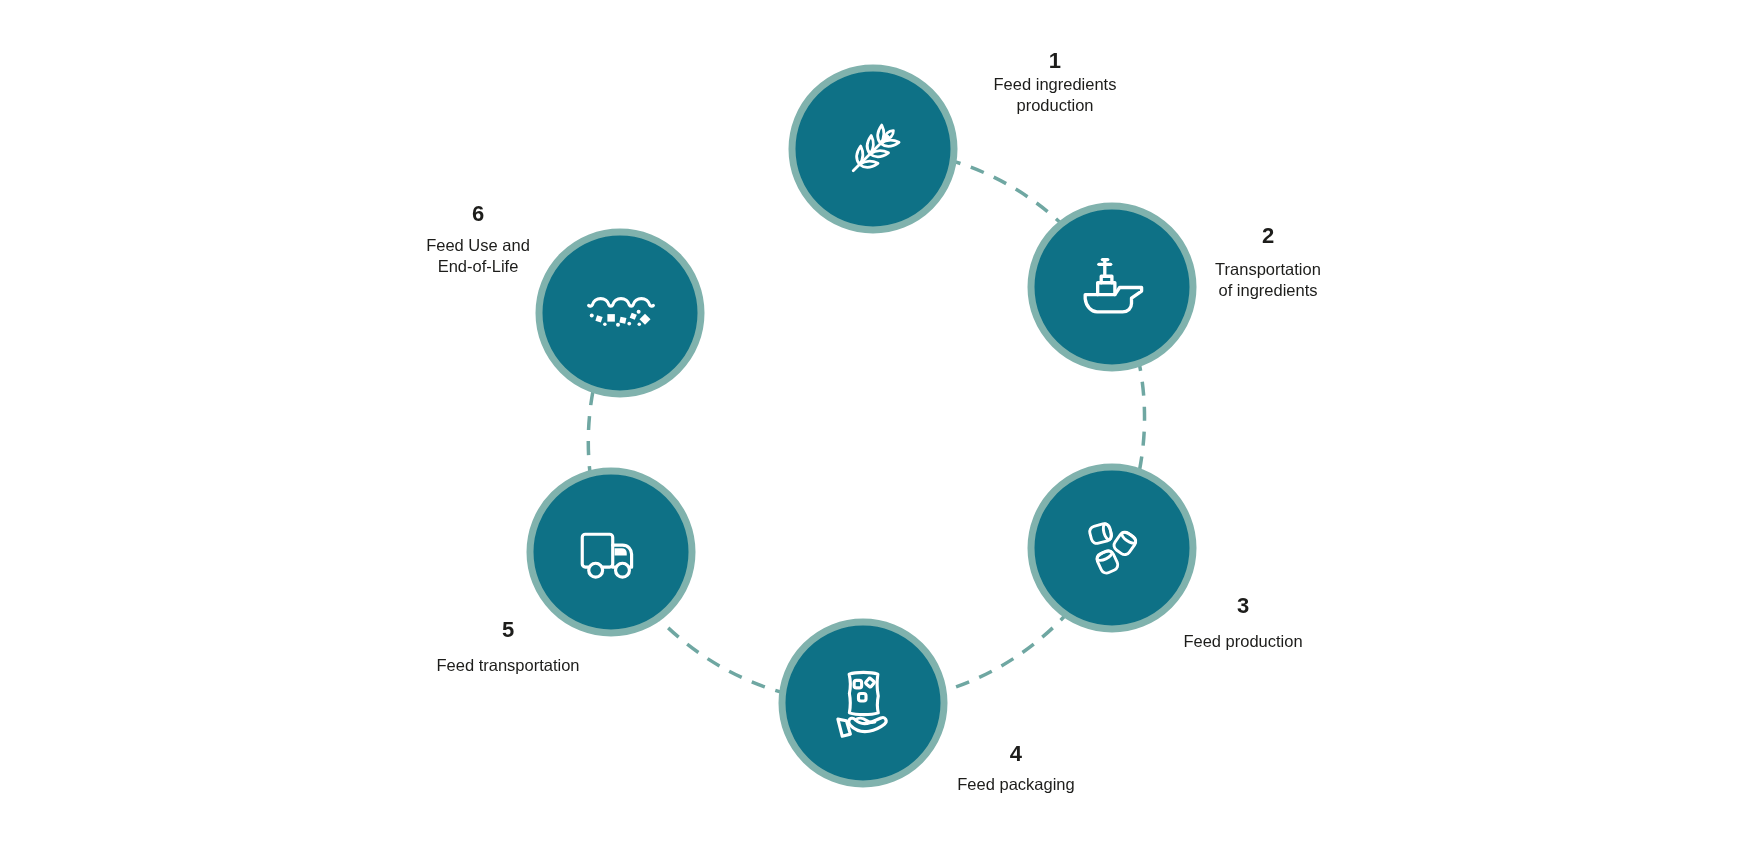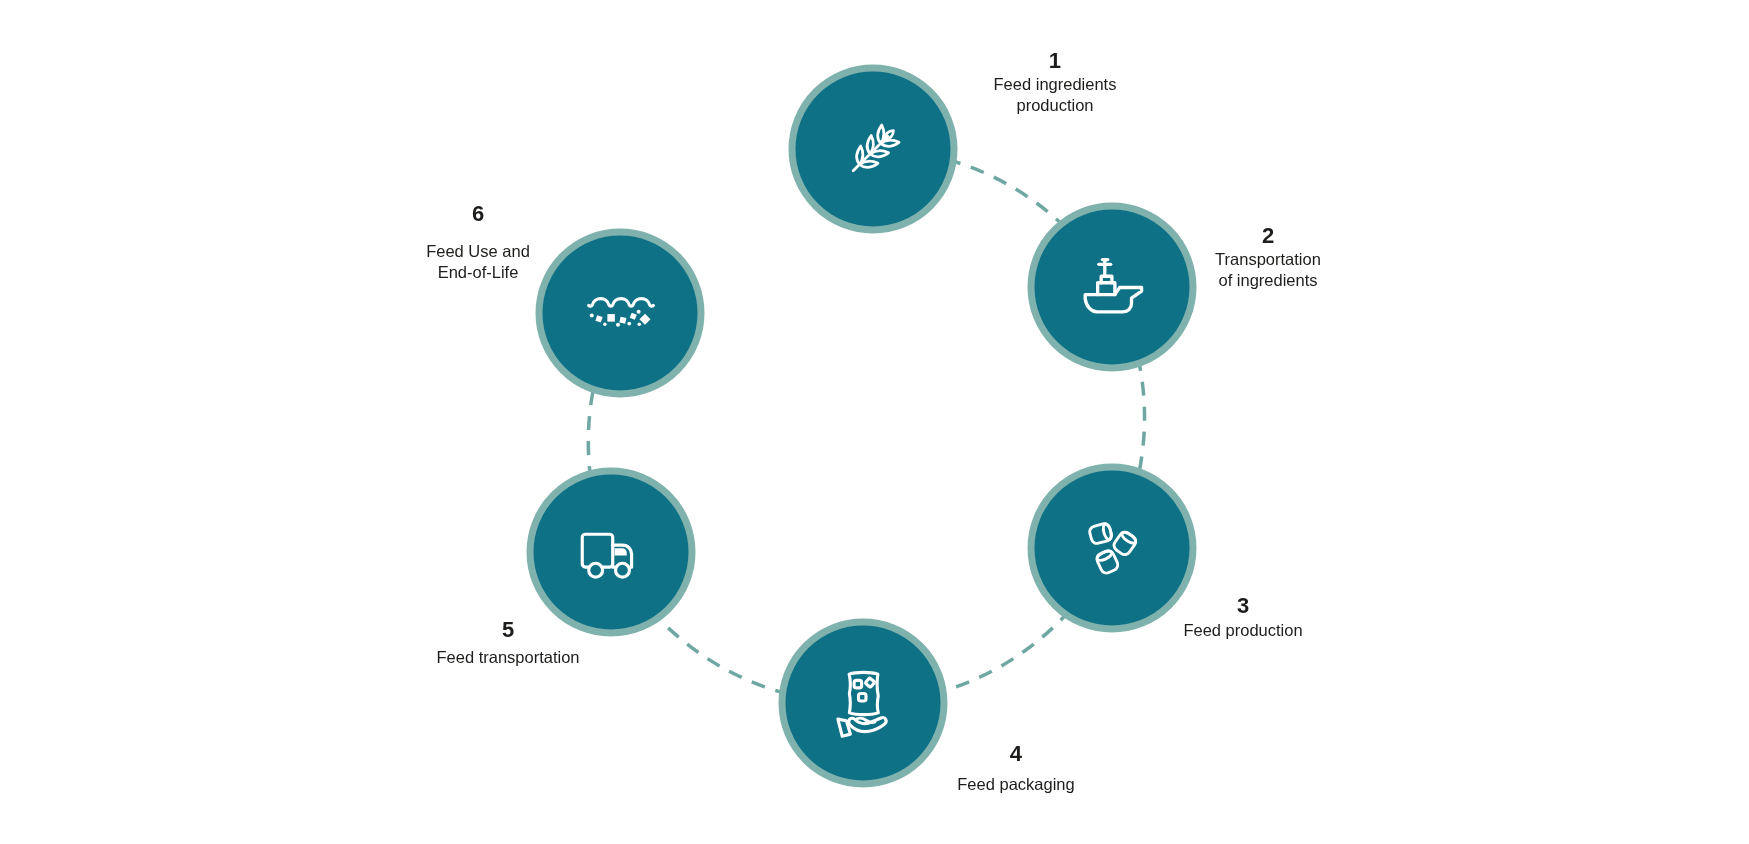--- a/index.html
+++ b/index.html
@@ -120,57 +120,57 @@
 production</div>
   </div>
 
   <div class="circle" style="left:1112px;top:287px">
     <svg class="icon" width="76" height="76">
         <use href="#ic-ship"></use>
       </svg>
   </div>
   <div class="label" style="left:1268px;top:223px">
     <div class="num">2</div>
-    <div class="text" style="">Transportation
+    <div class="text" style="margin-top:10px">Transportation
 of ingredients</div>
   </div>
 
   <div class="circle" style="left:1112px;top:548px">
     <svg class="icon" width="66" height="66">
         <use href="#ic-pellets"></use>
       </svg>
   </div>
   <div class="label" style="left:1243px;top:593px">
     <div class="num">3</div>
-    <div class="text" style="margin-top:1px">Feed production</div>
+    <div class="text" style="margin-top:12px">Feed production</div>
   </div>
 
   <div class="circle" style="left:863px;top:703px">
     <svg class="icon" width="80" height="80">
         <use href="#ic-bag-hand"></use>
       </svg>
   </div>
   <div class="label" style="left:1016px;top:741px">
     <div class="num">4</div>
     <div class="text" style="margin-top:7px">Feed packaging</div>
   </div>
 
   <div class="circle" style="left:611px;top:552px">
     <svg class="icon" width="78" height="78">
         <use href="#ic-truck"></use>
       </svg>
   </div>
   <div class="label" style="left:508px;top:617px">
     <div class="num">5</div>
-    <div class="text" style="margin-top:4px">Feed transportation</div>
+    <div class="text" style="margin-top:12px">Feed transportation</div>
   </div>
 
   <div class="circle" style="left:620px;top:313px">
     <svg class="icon" width="80" height="80">
         <use href="#ic-waves"></use>
       </svg>
   </div>
   <div class="label" style="left:478px;top:201px">
     <div class="num">6</div>
-    <div class="text" style="margin-top:14px">Feed Use and
+    <div class="text" style="margin-top:8px">Feed Use and
 End-of-Life</div>
   </div>
 </div>
 
 </body></html>

